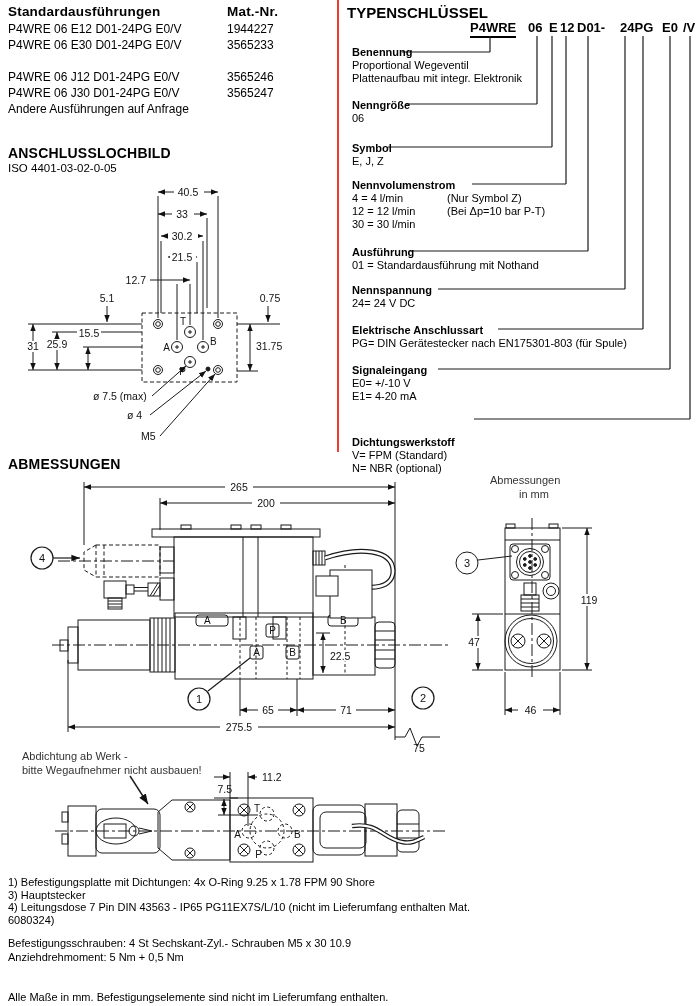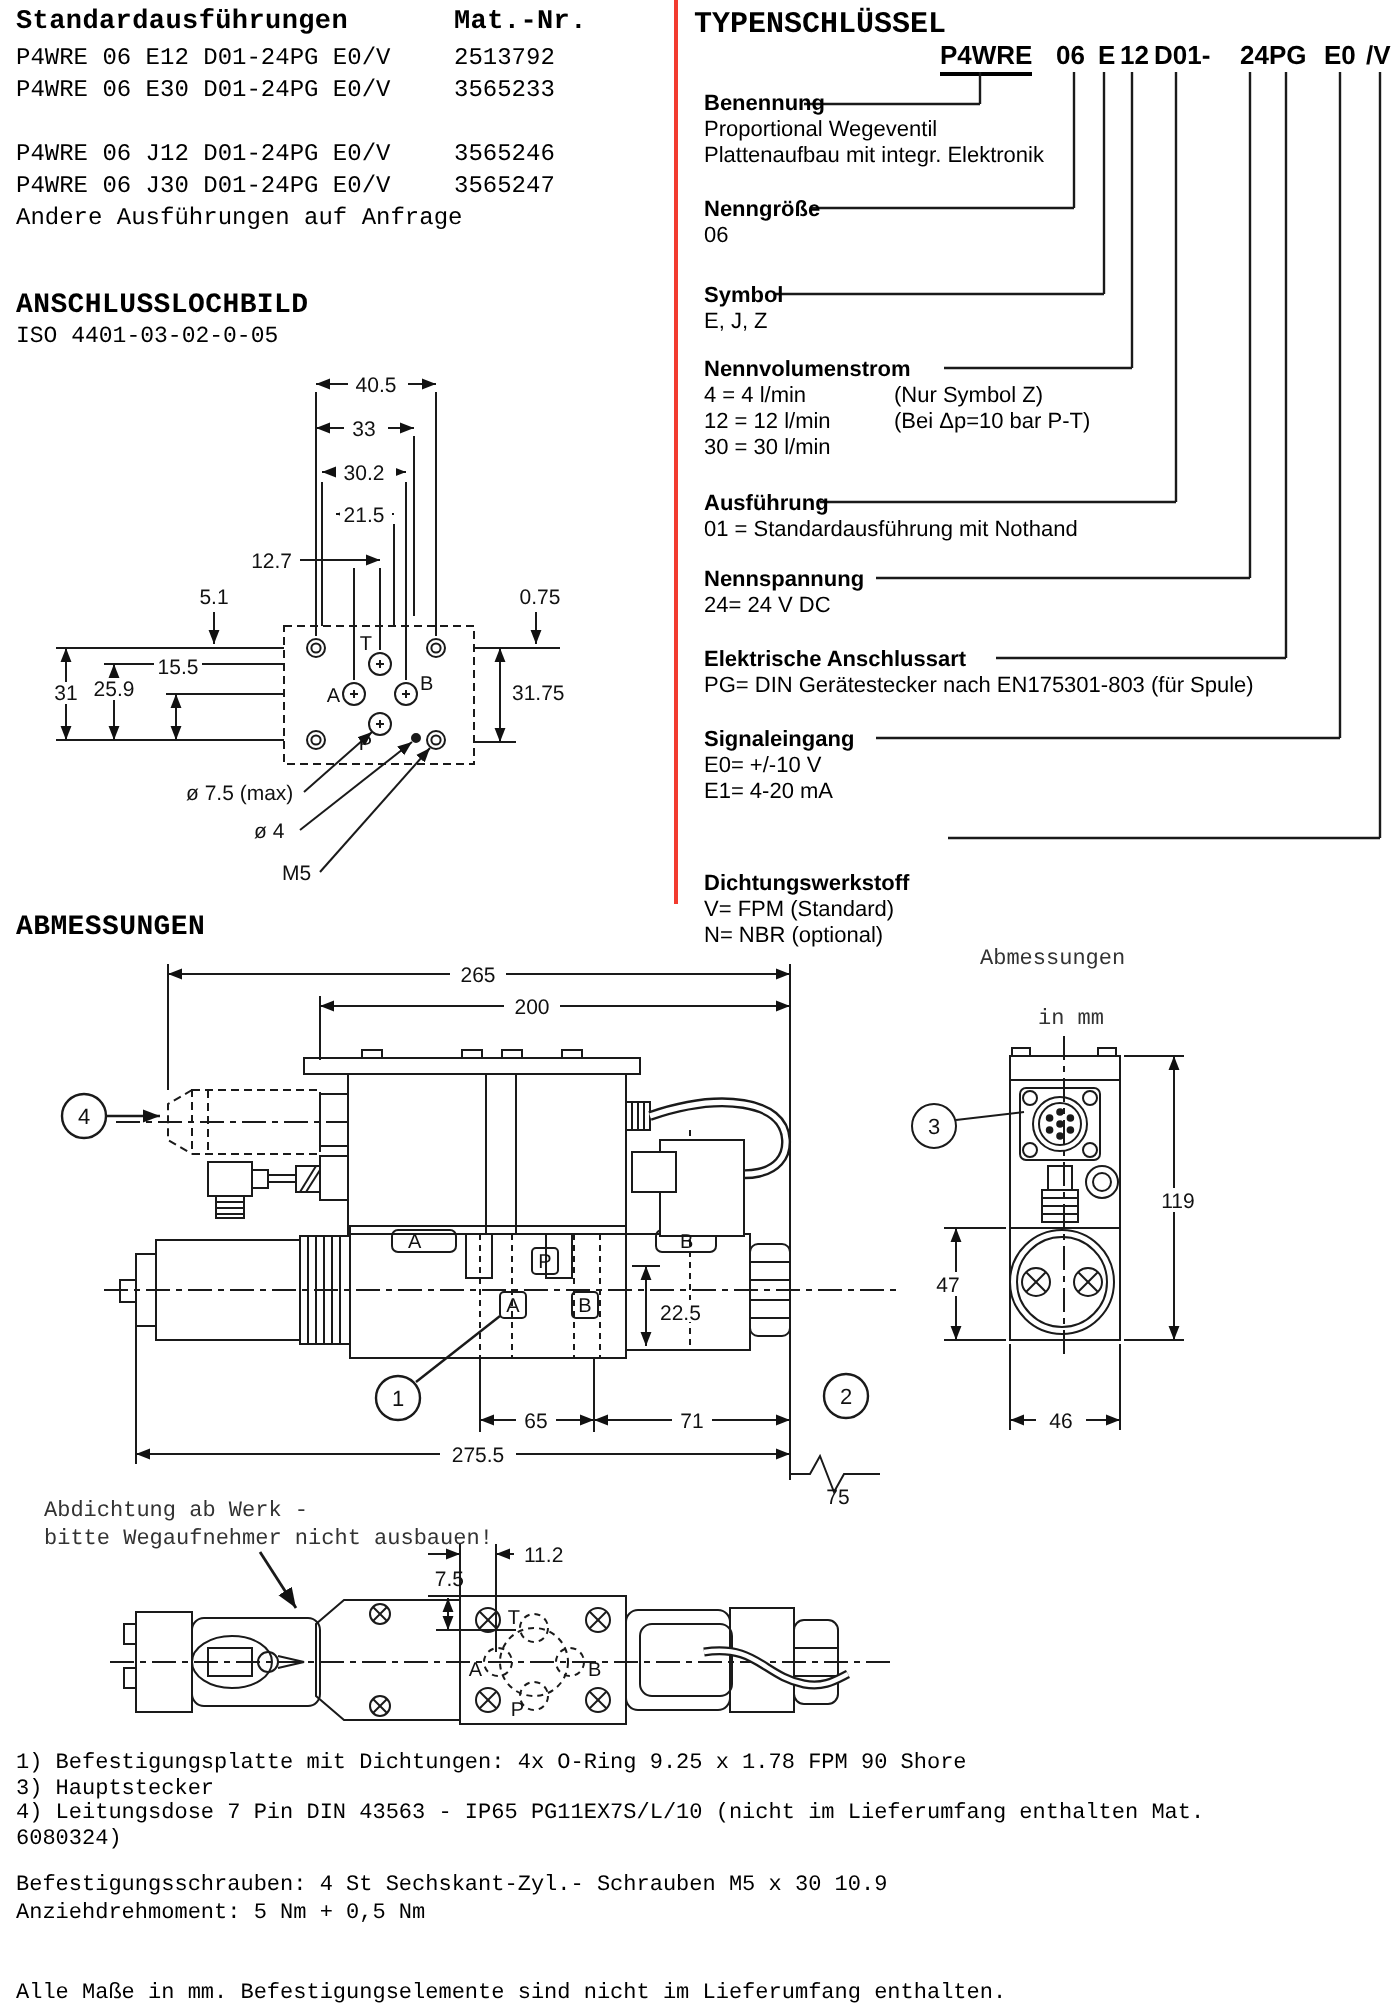--- a/index.html
+++ b/index.html
@@ -1,17 +1,17 @@
 <!DOCTYPE html>
 <html><head>
 <meta charset="utf-8">
 <style>
   html,body{margin:0;padding:0;background:#fff;}
   body{width:700px;height:1006px;position:relative;font-family:"Liberation Sans","DejaVu Sans",sans-serif;color:#000;overflow:hidden;}
-  .abs{position:absolute;font-family:Liberation Mono, monospace;}
+  .abs{position:absolute;}
   .h1{font-size:14px;font-weight:bold;letter-spacing:.2px;}
   .h2{font-size:15px;font-weight:bold;}
   .txt11{font-size:11px;line-height:13px;}
   .txt12{font-size:12px;line-height:16px;}
   .code-seg{position:absolute;top:20px;font-size:13px;font-weight:bold;white-space:nowrap;}
   .code-base{border-bottom:2px solid #000;padding-bottom:1px;}
   .entry{position:absolute;left:352px;font-size:11px;line-height:13px;white-space:nowrap;}
   .entry .hd{font-weight:bold;}
   .entry .ln{position:relative;}
   .entry .note{position:absolute;left:95px;top:0;}
@@ -24,21 +24,21 @@
   .port{font-size:10px;}
   .balloon{font-size:11px;}
 </style>
 </head>
 <body>
 
 <div class="abs h1" style="left:8px;top:4px;font-size:13.5px;">Standardausführungen</div>
 <div class="abs h1" style="left:227px;top:4px;font-size:13.5px;">Mat.-Nr.</div>
 
 <div class="abs txt12" style="left:8px;top:21px;">P4WRE 06 E12 D01-24PG E0/V</div>
-<div class="abs txt12" style="left:227px;top:21px;">2513792</div>
+<div class="abs txt12" style="left:227px;top:21px;">1944227</div>
 <div class="abs txt12" style="left:8px;top:37px;">P4WRE 06 E30 D01-24PG E0/V</div>
 <div class="abs txt12" style="left:227px;top:37px;">3565233</div>
 <div class="abs txt12" style="left:8px;top:69px;">P4WRE 06 J12 D01-24PG E0/V</div>
 <div class="abs txt12" style="left:227px;top:69px;">3565246</div>
 <div class="abs txt12" style="left:8px;top:85px;">P4WRE 06 J30 D01-24PG E0/V</div>
 <div class="abs txt12" style="left:227px;top:85px;">3565247</div>
 <div class="abs txt12" style="left:8px;top:101px;">Andere Ausführungen auf Anfrage</div>
 
 <div class="red-line"></div>
 
@@ -215,21 +215,21 @@
   <div>E1= 4-20 mA</div>
 </div>
 <div class="entry" style="top:414px;margin-top:22px;">
   <div class="hd">Dichtungswerkstoff</div>
   <div>V= FPM (Standard)</div>
   <div>N= NBR (optional)</div>
 </div>
 
 <div class="abs h1" style="left:8px;top:456px;">ABMESSUNGEN</div>
 <div class="abs txt11" style="left:490px;top:474px;color:#333;">Abmessungen</div>
-<div class="abs txt11" style="left:490px;top:504px;color:#333;padding-left:29px;">in mm</div>
+<div class="abs txt11" style="left:490px;top:488px;color:#333;padding-left:29px;">in mm</div>
 
 <svg style="left:20px;top:475px;" width="440" height="280" viewBox="20 475 440 280">
   <defs>
     <marker id="ah3" viewBox="0 0 10 10" refX="9" refY="5" markerWidth="8" markerHeight="8" orient="auto-start-reverse">
       <path d="M0,1.5 L9,5 L0,8.5 z" fill="#111"></path>
     </marker>
   </defs>
   <g stroke="#1a1a1a" stroke-width="1" fill="none">
 
     <line x1="84" y1="482" x2="84" y2="545"></line>

